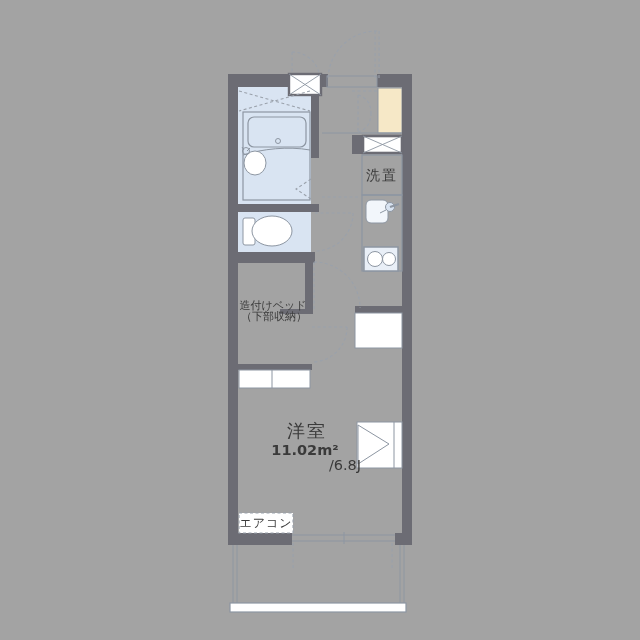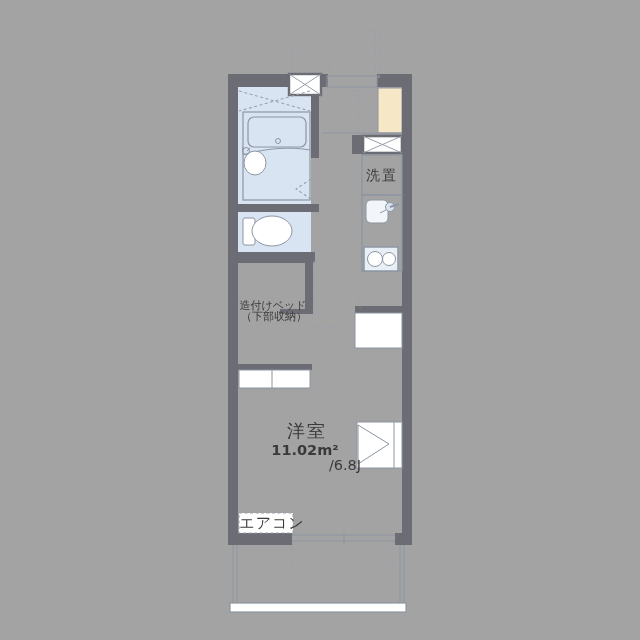--- a/index.html
+++ b/index.html
@@ -15,21 +15,21 @@
   .lnf{stroke:var(--line,#8d96a2);stroke-width:1.2;}
   .thin{stroke-width:1;}
   .dash{stroke:var(--dash,#9aa1ab);fill:none;stroke-width:1.1;stroke-dasharray:3 2.5;}
   .xline{stroke:var(--line,#8d96a2);stroke-width:0.9;fill:none;}
   .lbl{position:absolute;transform:translate(-50%,-50%);white-space:nowrap;
        color:var(--text,#3a3a3a);line-height:1;text-align:center;}
   .lbl-laundry{font-size:14px;letter-spacing:2px;}
   .lbl-bed{font-size:11px;font-family:Liberation Serif, serif;}
   .lbl-room{font-size:18px;letter-spacing:2px;}
   .lbl-area{font-size:14.5px;}
-  .lbl-aircon{font-size:15px;letter-spacing:1px;margin-left:6px;}
+  .lbl-aircon{font-size:12px;letter-spacing:1px;}
 </style>
 </head>
 <body>
 
 <div id="stage">
   <svg id="plan-svg" width="640" height="640" viewBox="0 0 640 640">
 
     <g>
       <rect class="blue" x="238" y="87" width="73" height="117"></rect>
       <rect class="blue" x="238" y="212" width="73" height="40"></rect>

